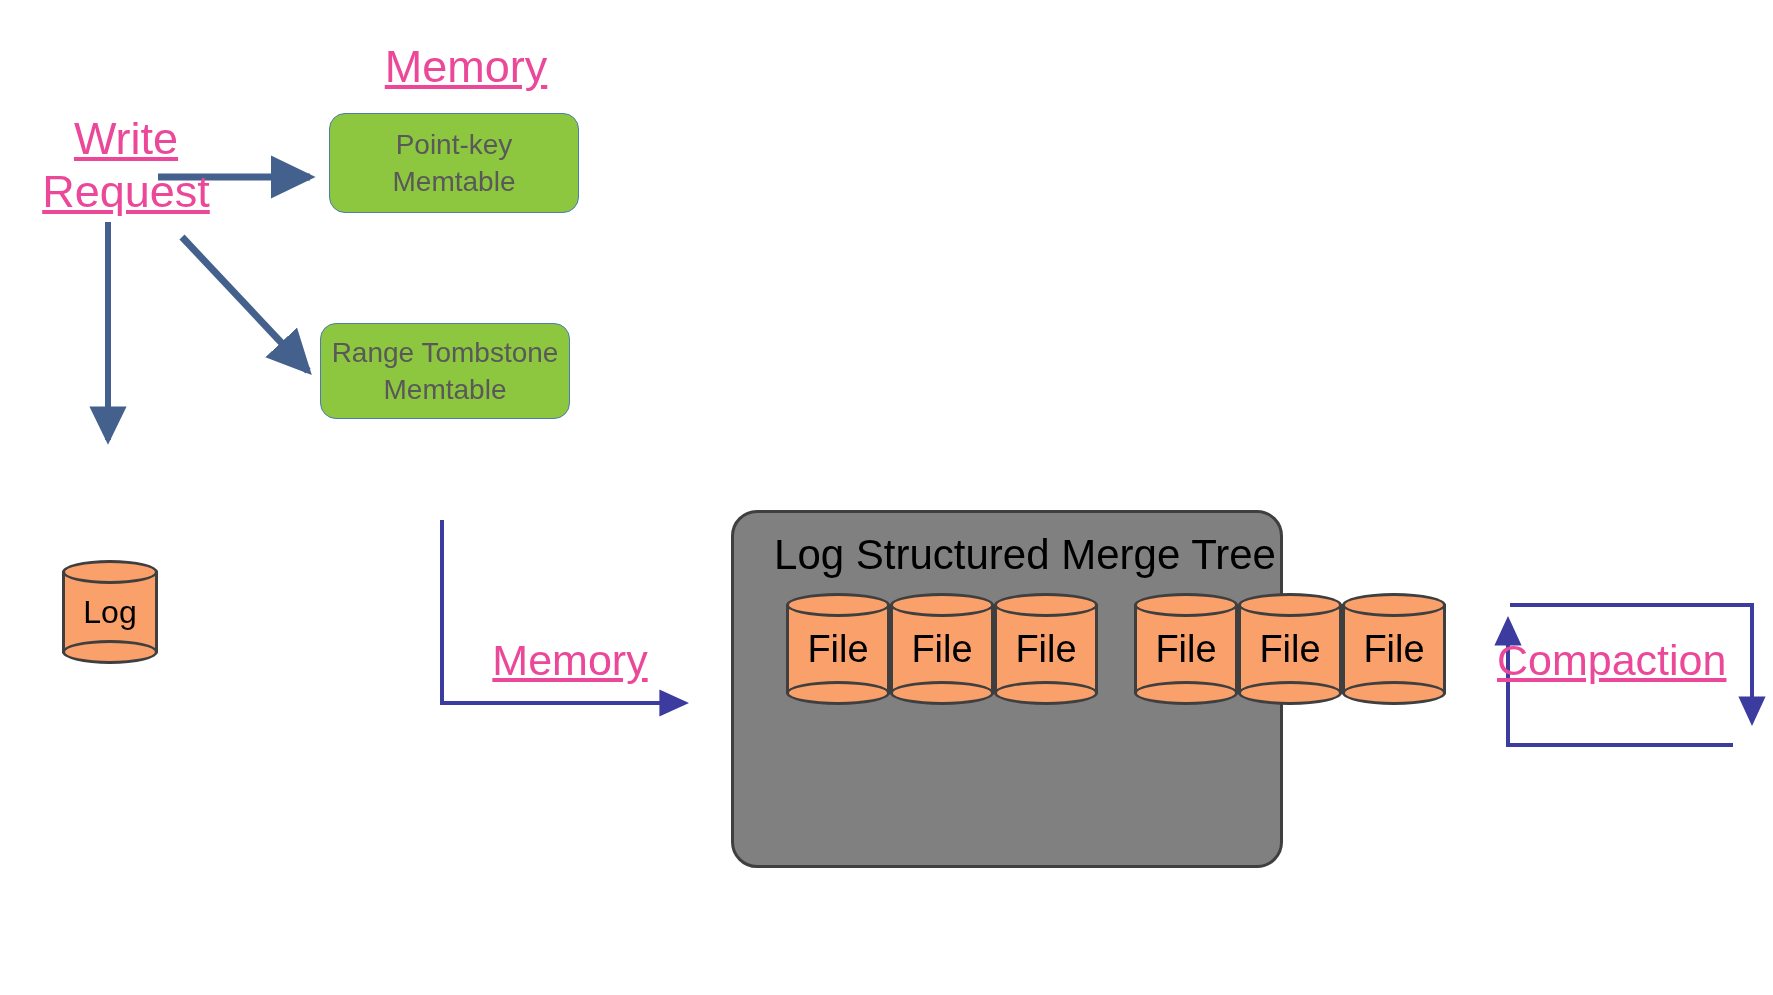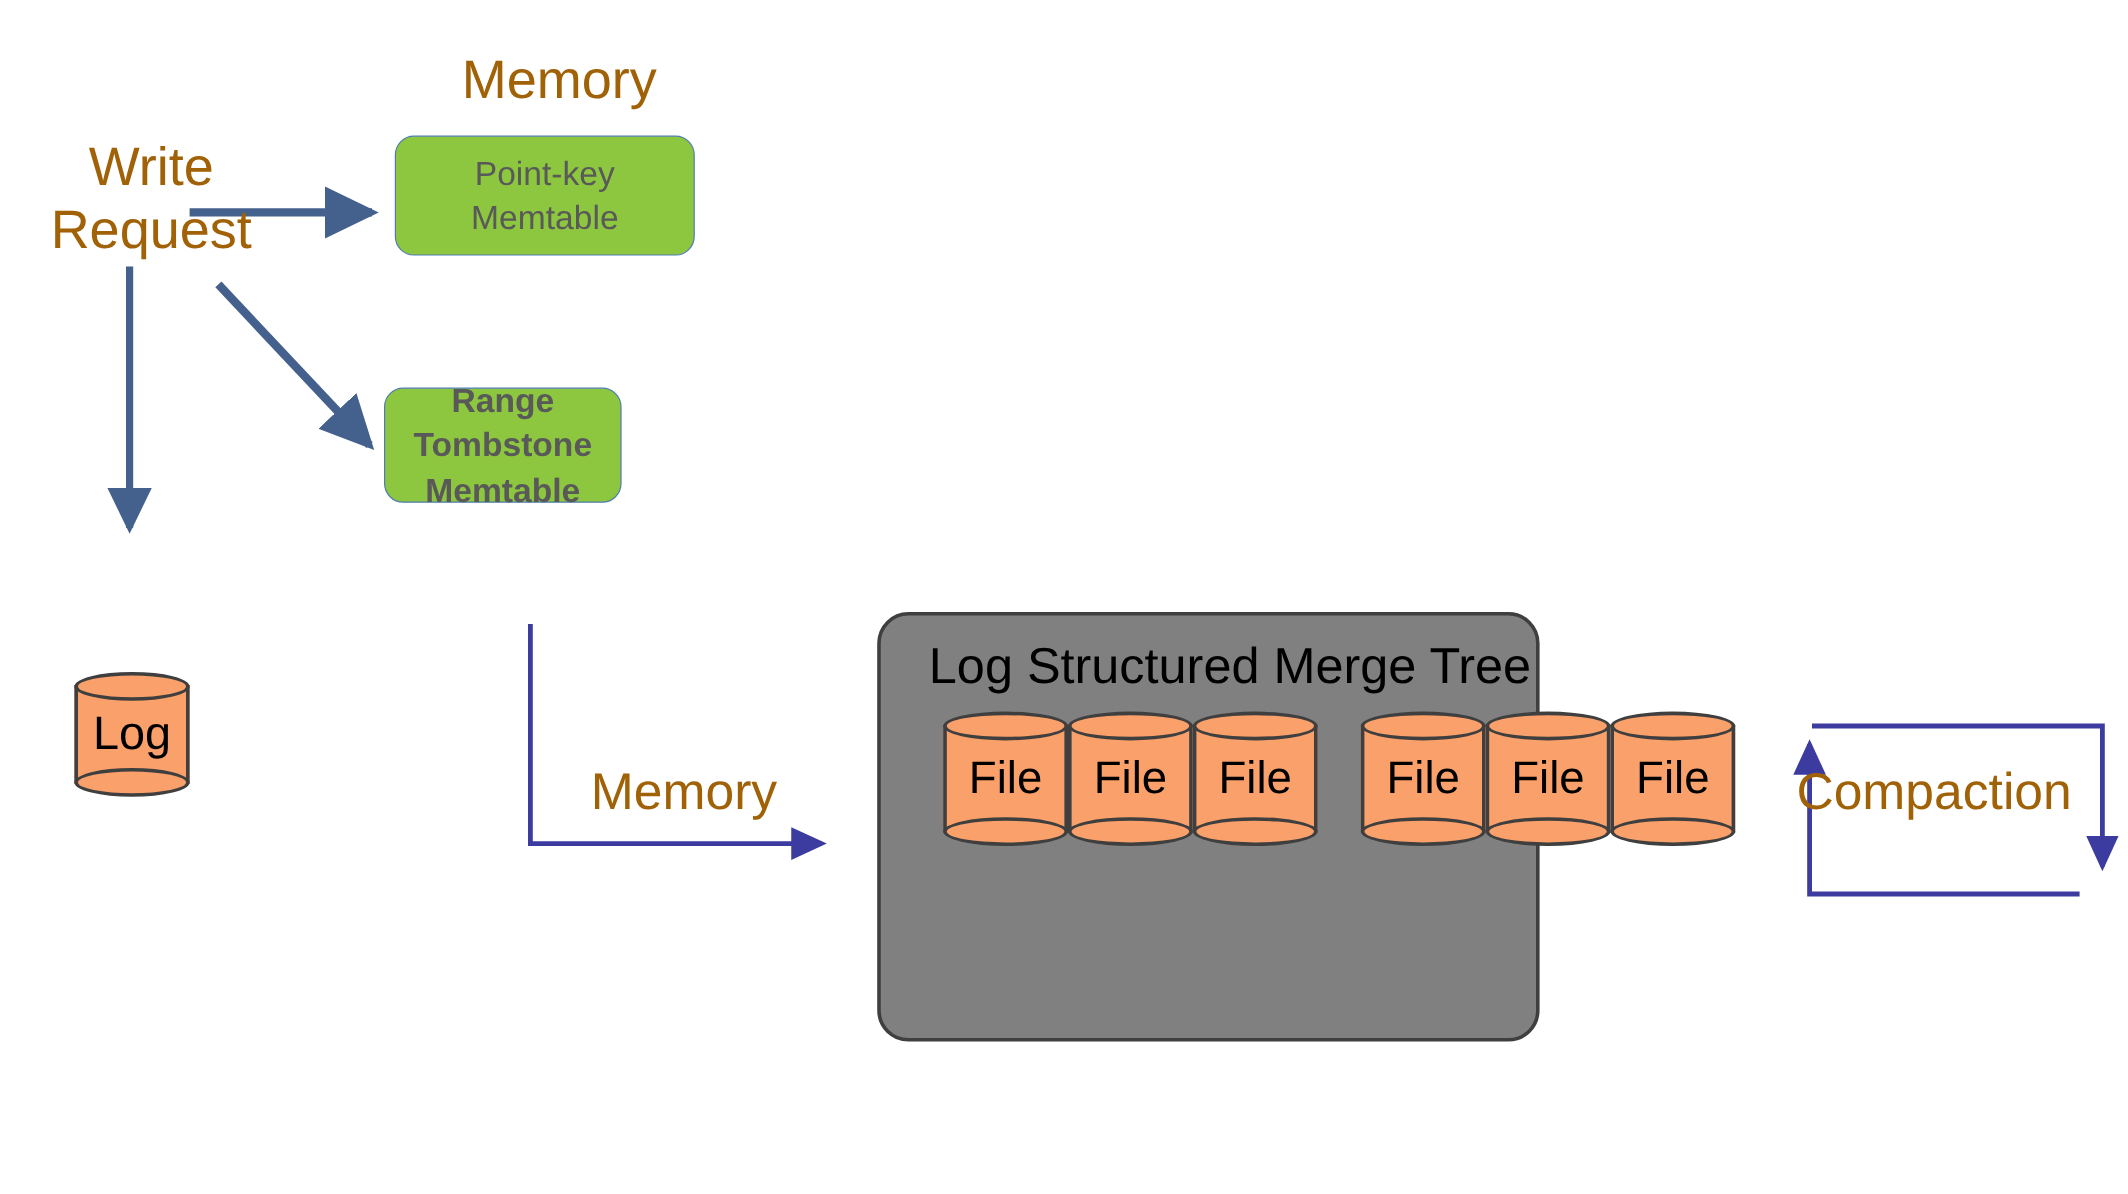--- a/index.html
+++ b/index.html
@@ -14,26 +14,27 @@
     position: relative;
     width: 1773px;
     height: 995px;
     background: #ffffff;
     overflow: hidden;
   }
 
   
   .label {
     position: absolute;
-    color: #a16207;
+    color: #ec4899;
     font-family: "Liberation Sans", sans-serif;
     font-weight: 400;
     white-space: pre;
     line-height: 1.18;
     text-align: center;
+    text-decoration: underline;
   }
 
   #memory-label {
     left: 356px;
     top: 40px;
     width: 220px;
     font-size: 45px;
   }
   #write-request-label {
     left: 0px;
@@ -83,23 +84,22 @@
   }
   #point-key-memtable {
     left: 329px;
     top: 113px;
     width: 250px;
     height: 100px;
   }
   #range-tombstone-memtable {
     left: 320px;
     top: 323px;
-    width: 198px;
+    width: 250px;
     height: 96px;
-    font-weight: bold;
   }
 
   
   #lsm-box {
     position: absolute;
     left: 731px;
     top: 510px;
     width: 552px;
     height: 358px;
     background: #808080;
@@ -194,21 +194,21 @@
     font-size: 38px;
   }
   #log-cylinder {
     position: absolute;
     left: 62px;
     top: 560px;
     width: 96px;
     height: 104px;
   }
   #log-cylinder .cyl-text {
-    font-size: 39px;
+    font-size: 32px;
   }
 
   
   #arrows {
     position: absolute;
     left: 0;
     top: 0;
     width: 1773px;
     height: 995px;
     pointer-events: none;

